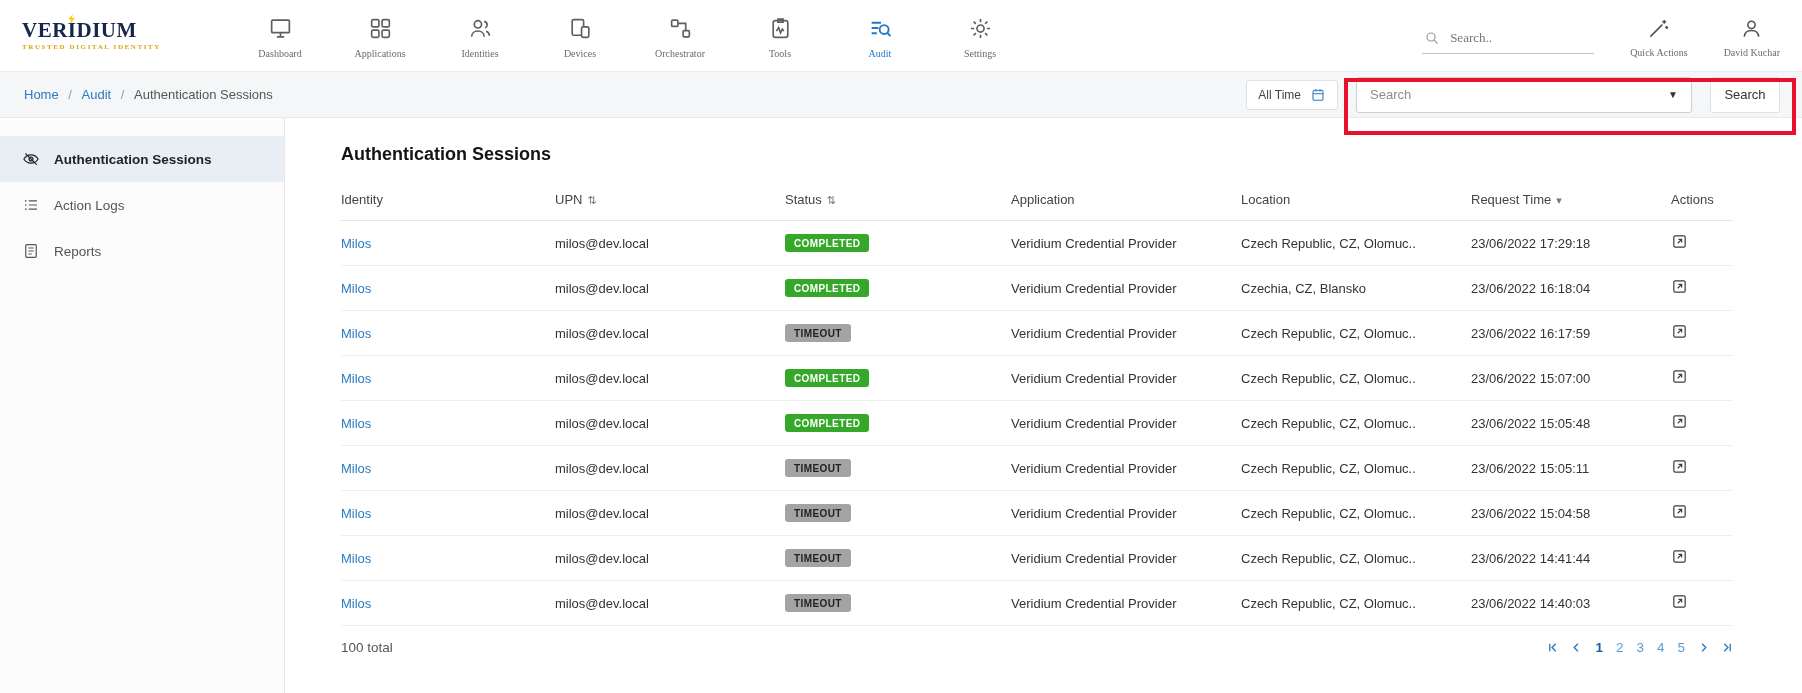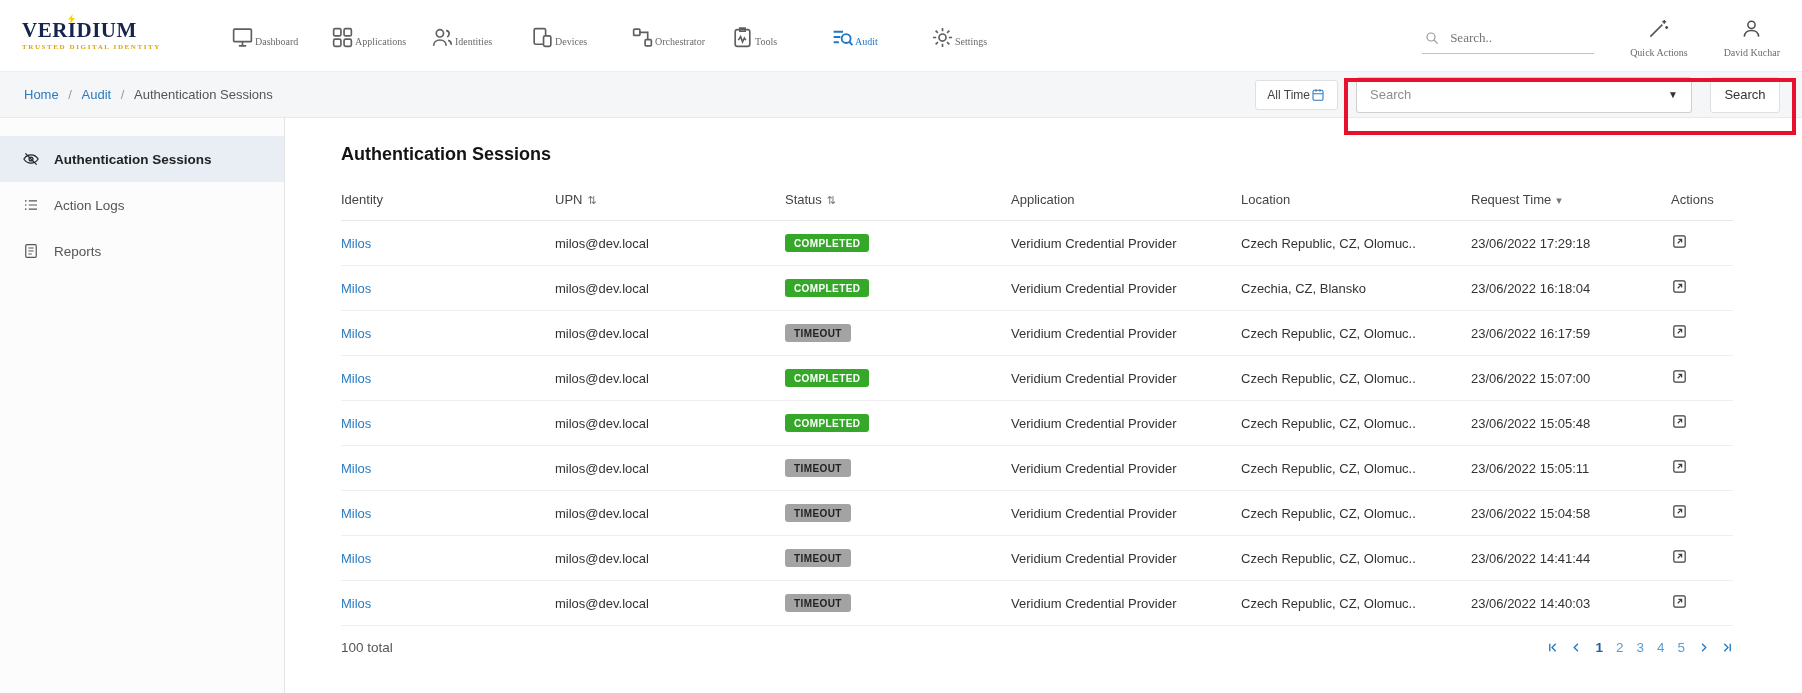--- a/index.html
+++ b/index.html
@@ -12,41 +12,41 @@
 
   
   .app-header { height:72px; display:flex; align-items:center; padding:0 22px; background:#fff; border-bottom:1px solid #ededed;font-family:Liberation Serif, serif; }
   .logo { position:relative; width:170px; cursor:pointer; }
   .logo-name { font-size:21px; font-weight:bold; letter-spacing:.5px; color:#15254c; line-height:1; }
   .logo-bolt { position:absolute; top:-6px; left:46px; width:7px; height:10px; background:#ffcf00;
     clip-path:polygon(70% 0, 0 55%, 40% 55%, 30% 100%, 100% 40%, 55% 40%); }
   .logo-tagline { font-size:7px; letter-spacing:1.6px; color:#d9a50f; margin-top:2px; font-weight:bold; }
 
   .nav { display:flex; margin-left:38px; }
-  .nav-item { width:100px; display:flex; flex-direction:row; align-items:center; padding-top:4px; color:#5f5f5f; cursor:pointer; }
+  .nav-item { width:100px; display:flex; flex-direction:column; align-items:center; padding-top:4px; color:#5f5f5f; cursor:pointer; }
   .nav-item svg { width:25px; height:25px; }
   .nav-label { font-size:10px; margin-top:7px; color:#6b6b6b; }
   .nav-item.active { color:#2178c4; }
   .nav-item.active .nav-label { color:#2178c4; }
 
   .header-right { margin-left:auto; display:flex; align-items:flex-start; gap:36px; }
   .top-search { display:flex; align-items:center; gap:8px; border-bottom:1px solid #c3c3c3; padding:6px 2px; width:172px; color:#9a9a9a; margin-top:10px; }
   .top-search svg { width:16px; height:16px; }
   .top-search input { border:none; outline:none; background:transparent; font-size:13px; width:132px; color:#ec4899; font-family:inherit; }
   .icon-stack { display:flex; flex-direction:column; align-items:center; color:#4f4f4f; cursor:pointer; padding-top:4px; }
   .icon-stack svg { width:23px; height:23px; }
 
   
   .sub-header { height:46px; background:#f5f6f7; border-bottom:1px solid #e9e9e9; display:flex; align-items:center; padding:0 22px; }
   .breadcrumb { font-size:13px; color:#9a9a9a; }
   .breadcrumb a { color:#2b7bc0; text-decoration:none; margin:0 2px; cursor:pointer; }
   .breadcrumb .sep { margin:0 4px; color:#9a9a9a; }
   .breadcrumb .current { color:#555; margin-left:2px; }
   .sub-controls { margin-left:auto; display:flex; align-items:center; gap:18px; position:relative; z-index:5; }
-  .alltime-btn { display:flex; align-items:center; background:#fff; border:1px solid #e0e0e0; border-radius:3px; padding:6px 11px; font-size:12px; color:#444; cursor:pointer; }
+  .alltime-btn { display:flex; align-items:center; gap:9px; background:#fff; border:1px solid #e0e0e0; border-radius:3px; padding:6px 11px; font-size:12px; color:#444; cursor:pointer; }
   .alltime-btn svg { width:16px; height:16px; color:#2b7bc0; }
   .search-select { width:336px; height:36px; background:#fff; border:1px solid #cfcfcf; border-radius:3px; display:flex; align-items:center; justify-content:space-between; padding:0 13px; color:#8e8e8e; font-size:13px; cursor:pointer; }
   .caret { color:#333; font-size:10px; }
   .search-btn { height:36px; width:70px; background:#fff; border:1px solid #e0e0e0; border-radius:3px; color:#333; font-size:13px; font-family:inherit; cursor:pointer; }
   .annotation { position:absolute; left:1344px; top:78px; width:452px; height:57px; border:4px solid #e8112d; z-index:20; pointer-events:none; }
 
   
   .lower { display:flex; height:575px; background:#fff; }
   .sidebar { width:285px; border-right:1px solid #e4e4e4; padding-top:18px; background:#fcfcfc; }
   .side-item { height:46px; display:flex; align-items:center; gap:14px; padding:0 22px; font-size:13.5px; color:#555; cursor:pointer; }

